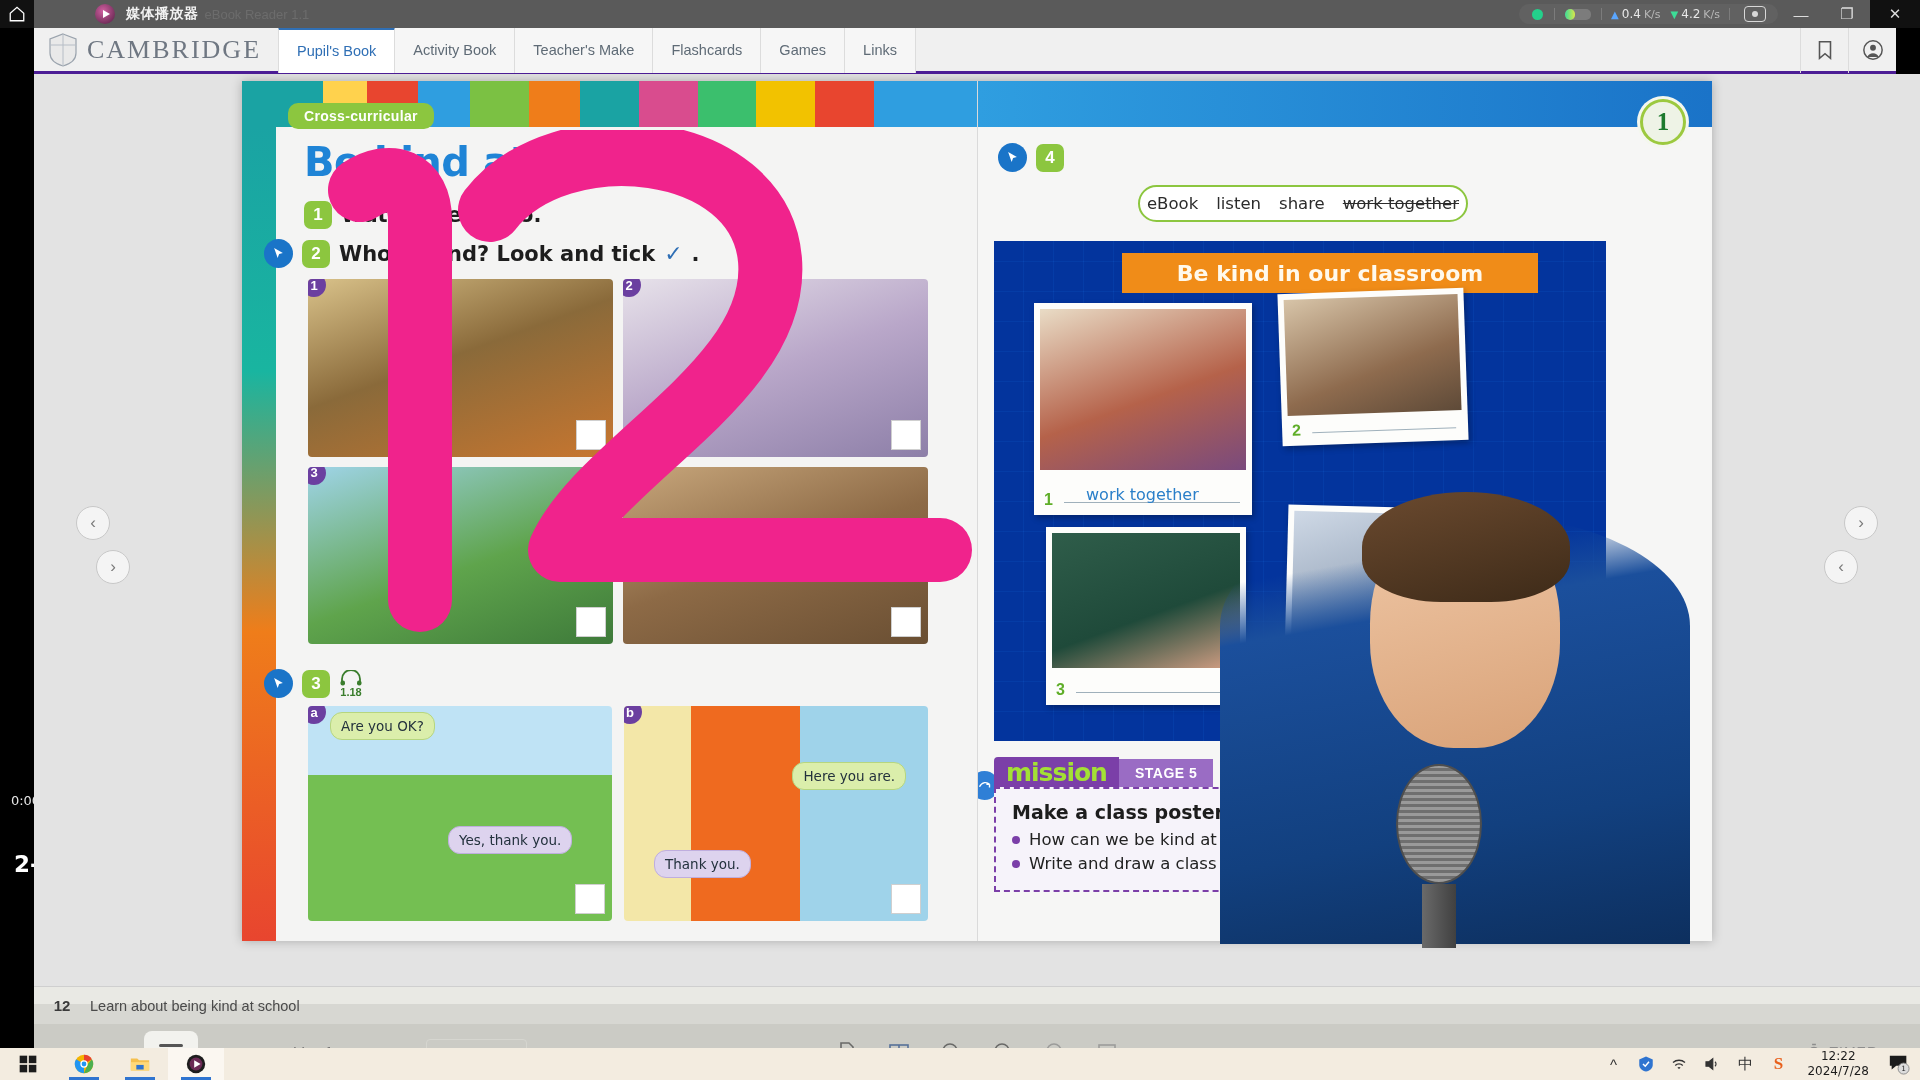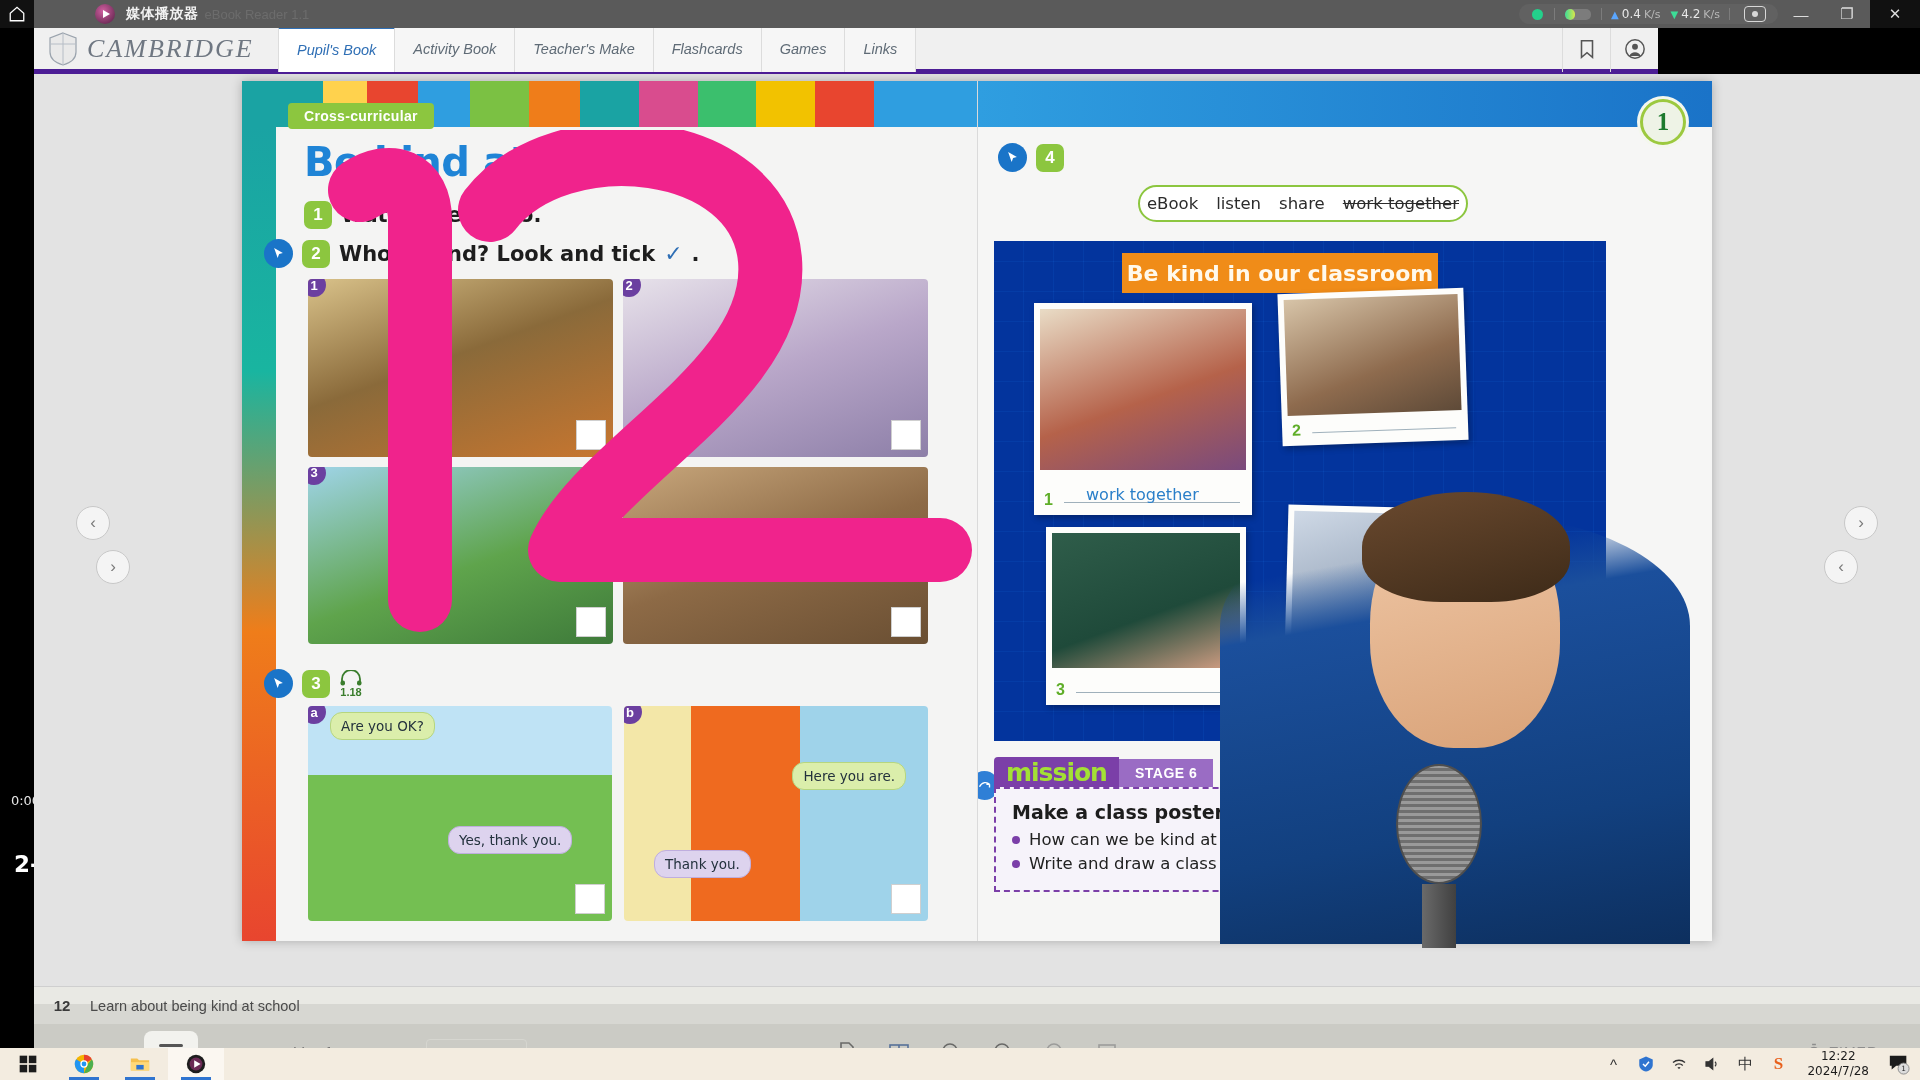--- a/index.html
+++ b/index.html
@@ -52,23 +52,23 @@
     position: relative; margin: 0 6px 0 10px; }
   .tb-cam::after { content: ""; position: absolute; left: 50%; top: 50%;
     transform: translate(-50%,-50%); width: 6px; height: 6px; border-radius: 50%;
     background: #d8d8d8; }
   .winbtn { width: 46px; height: 28px; display: flex; align-items: center;
     justify-content: center; color: #dcdcdc; font-size: 15px; }
   .winbtn.close { background: #111; width: 50px; }
 
   
   #cam-header {
-    position: absolute; left: 34px; top: 28px; width: 1624px; height: 46px;
-    background: #f0f0f0; border-bottom: 5px solid #4c1d95;
-    display: flex; align-items: center; z-index: 40; font-style: italic;
+    position: absolute; left: 34px; top: 28px; width: 1862px; height: 46px;
+    background: #f0f0f0; border-bottom: 3px solid #4c1d95;
+    display: flex; align-items: center; z-index: 40;
   }
   #brand { display: flex; align-items: center; margin-left: 14px; width: 230px; }
   #crest { width: 30px; height: 34px; }
   #brand-text { font-family: "Liberation Serif", serif; font-size: 26px;
     letter-spacing: 2px; color: #6f7782; margin-left: 9px; }
   #nav-tabs { display: flex; align-items: stretch; height: 46px; }
   .nav-tab { padding: 0 18px; display: flex; align-items: center; font-size: 14.5px;
     color: #5f6b76; border-right: 1px solid #dcdcdc; background: #f6f6f6;
     font-family: "Liberation Sans", sans-serif; }
   .nav-tab:first-child { border-left: 1px solid #dcdcdc; }
@@ -92,21 +92,21 @@
   .photo-band { position: absolute; left: 0; top: 0; width: 100%; height: 46px;
     background: linear-gradient(90deg,#1aa3a3 0 11%, #ffd24d 11% 17%, #e8452f 17% 24%,
       #2f9ee0 24% 31%, #7bc143 31% 39%, #ef7d1a 39% 46%, #1aa3a3 46% 54%,
       #d94c8e 54% 62%, #3bbf6d 62% 70%, #f2c200 70% 78%, #e8452f 78% 86%,
       #2f9ee0 86% 100%); }
   .left-edge-strip { position: absolute; left: 0; top: 46px; width: 34px; bottom: 0;
     background: linear-gradient(180deg,#1aa3a3,#19b5a0 30%,#ef7d1a 62%,#e8452f 100%); }
 
   .badge-cc { position: absolute; left: 46px; top: 22px; background: #8cc63f;
     color: #fff; font-size: 14px; font-weight: bold; padding: 5px 16px;
-    border-radius: 4px; letter-spacing: .3px; }
+    border-radius: 10px; letter-spacing: .3px; }
   .white-card { position: absolute; left: 34px; top: 46px; right: 0; bottom: 0;
     background: #f4f4f3; border-radius: 14px 0 0 0; }
 
   .page-title { position: absolute; left: 62px; top: 58px; font-size: 40px;
     font-weight: bold; color: #1f84d6; font-family: "DejaVu Sans", sans-serif;
     letter-spacing: -.5px; }
 
   .ex-row { position: absolute; display: flex; align-items: center; gap: 9px; }
   .cursor-chip { width: 29px; height: 29px; border-radius: 50%; background: #1a74c8;
     display: flex; align-items: center; justify-content: center; flex: 0 0 auto; }
@@ -160,21 +160,21 @@
     font-family: "Liberation Serif", serif; z-index: 6; }
   .wordbank { position: absolute; left: 160px; top: 104px; width: 330px; height: 37px;
     border: 2px solid #8cc63f; border-radius: 20px; background: #fff;
     display: flex; align-items: center; justify-content: center; gap: 18px;
     font-size: 16.5px; color: #2b2b2b; font-family: "DejaVu Sans", sans-serif; }
   .wordbank .struck { text-decoration: line-through; }
   .poster { position: absolute; left: 16px; top: 160px; width: 612px; height: 500px;
     background: repeating-linear-gradient(0deg,#1a73c8 0 29px,#2f85d4 29px 30px),
                 repeating-linear-gradient(90deg,#1a73c8 0 29px,#2f85d4 29px 30px);
     background-blend-mode: multiply; }
-  .poster-banner { position: absolute; left: 128px; top: 12px; width: 316px; height: 40px;
+  .poster-banner { position: absolute; left: 128px; top: 12px; width: 416px; height: 40px;
     background: #f08c18; display: flex; align-items: center; justify-content: center;
     color: #fff9ec; font-size: 22px; font-weight: bold; font-family: "DejaVu Sans", sans-serif; }
   .pcard { position: absolute; background: #fdfdfb; box-shadow: 2px 3px 6px rgba(0,0,0,.3); }
   .pcard .pimg { position: absolute; left: 6px; top: 6px; right: 6px; height: 76%; }
   .pcard .pnum { position: absolute; left: 10px; bottom: 6px; font-size: 16px;
     font-weight: bold; color: #5fae28; }
   .pcard .pline { position: absolute; left: 30px; right: 12px; bottom: 12px;
     border-bottom: 1.5px solid #9fb0bb; }
   .pcard .pans { position: absolute; left: 52px; bottom: 11px; font-size: 16px;
     color: #2a7fc9; font-family: "DejaVu Sans", sans-serif; }
@@ -510,21 +510,21 @@
         <span class="cursor-chip" style="background:#2f7fd6">
           <svg viewBox="0 0 24 24" fill="none" stroke="#fff" stroke-width="2.2">
               <path d="M4 14 C8 6 16 6 20 10 M20 10 l-5 0 M20 10 l0 5"></path>
             </svg>
         </span>
       </div>
 
       <div class="mission-wrap">
         <div class="mission-head">
           <span class="mission-logo">mission</span>
-          <span class="stage-tag">STAGE 6</span>
+          <span class="stage-tag">STAGE 5</span>
         </div>
         <div class="mission-body">
           <div class="mission-title">Make a class poster.</div>
           <div class="mission-li">
             <span class="mdot"></span>
             <span>How can we be kind at school? Say.</span>
           </div>
           <div class="mission-li">
             <span class="mdot"></span>
             <span>Write and draw a class poster.</span>

